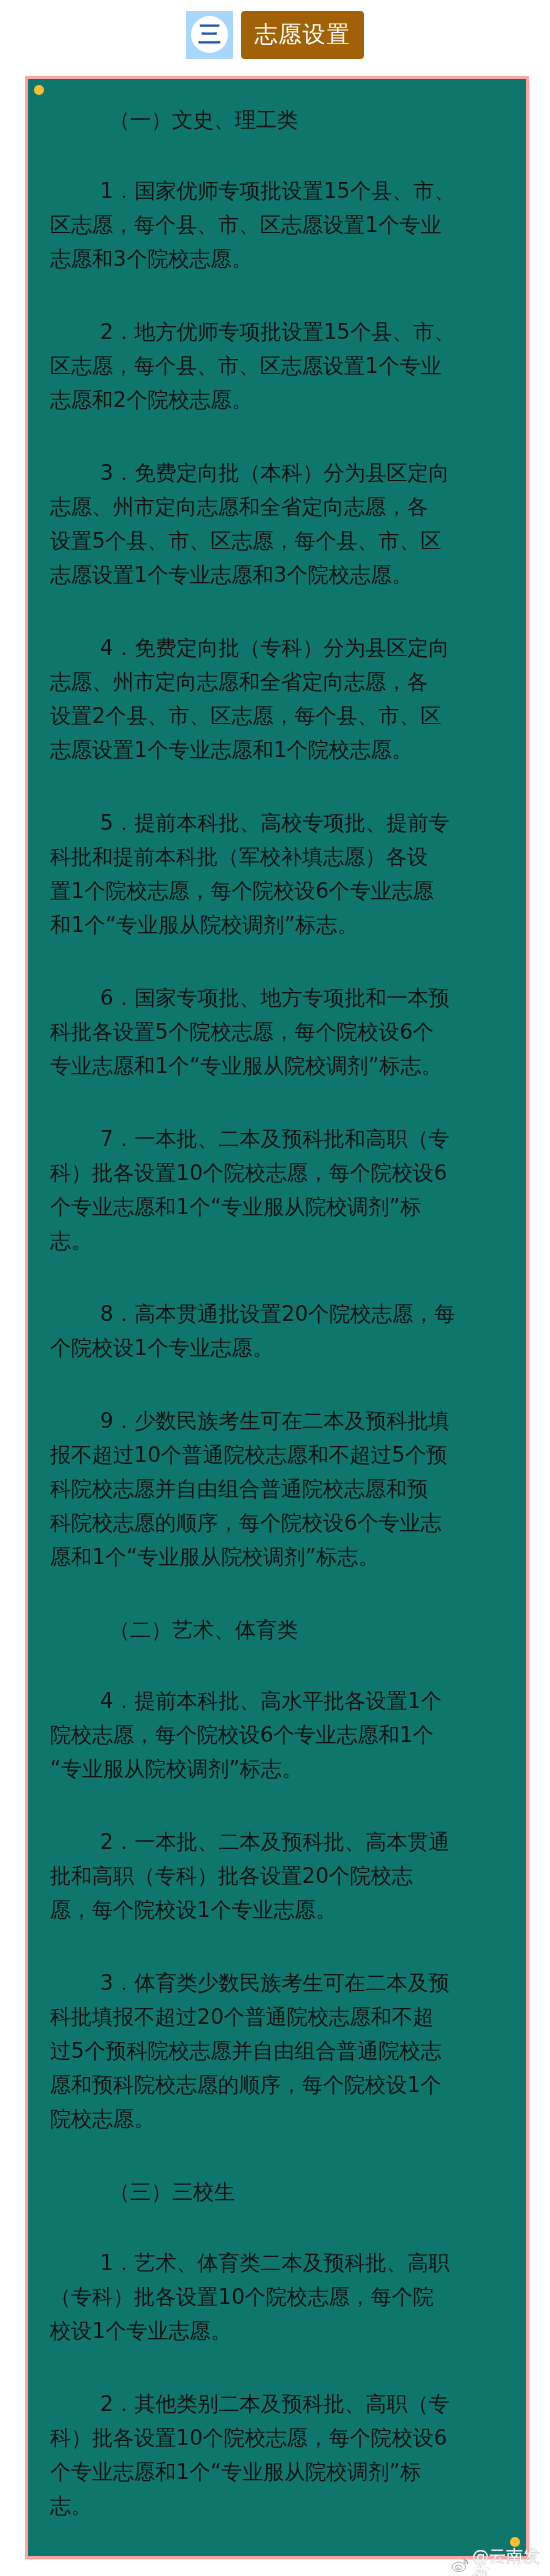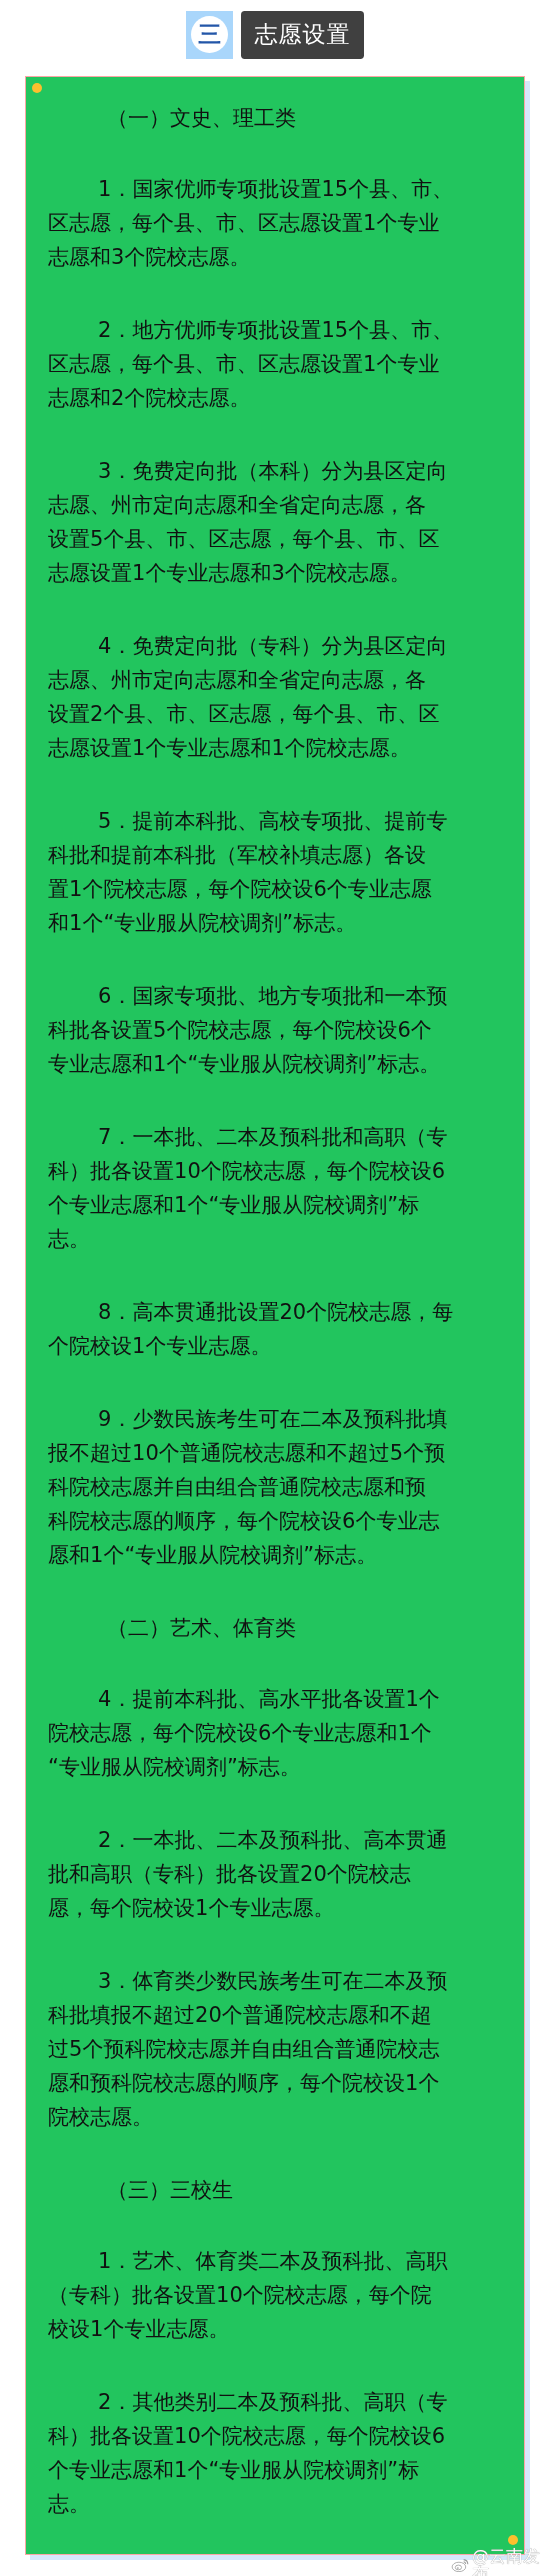--- a/index.html
+++ b/index.html
@@ -47,21 +47,21 @@
       color: #2356a8;
       line-height: 1;
     }
     .title-box {
       position: absolute;
       left: 241px;
       top: 0;
       width: 123px;
       height: 48px;
       border-radius: 3.7px;
-      background: #404040;
+      background: #a16207;
       color: #ffffff;
       display: flex;
       align-items: center;
       justify-content: center;
       font-size: 23px;
       letter-spacing: 1px;
       line-height: 1;
     }
 
     
@@ -72,22 +72,22 @@
       width: 500px;
       height: 2479px;
       background: #d6e8fb;
     }
     .card {
       position: absolute;
       left: 24.6px;
       top: 76px;
       width: 498px;
       height: 2477px;
-      background: #22c55e;
-      border: 1px solid #fca5a5;
+      background: #0f766e;
+      border: 3px solid #fca5a5;
     }
     .dot {
       position: absolute;
       width: 10px;
       height: 10px;
       border-radius: 50%;
       background: #fbbf2e;
     }
     .dot-tl { left: 6.3px; top: 5.8px; }
     .dot-br { right: 5.8px; bottom: 9px; }

